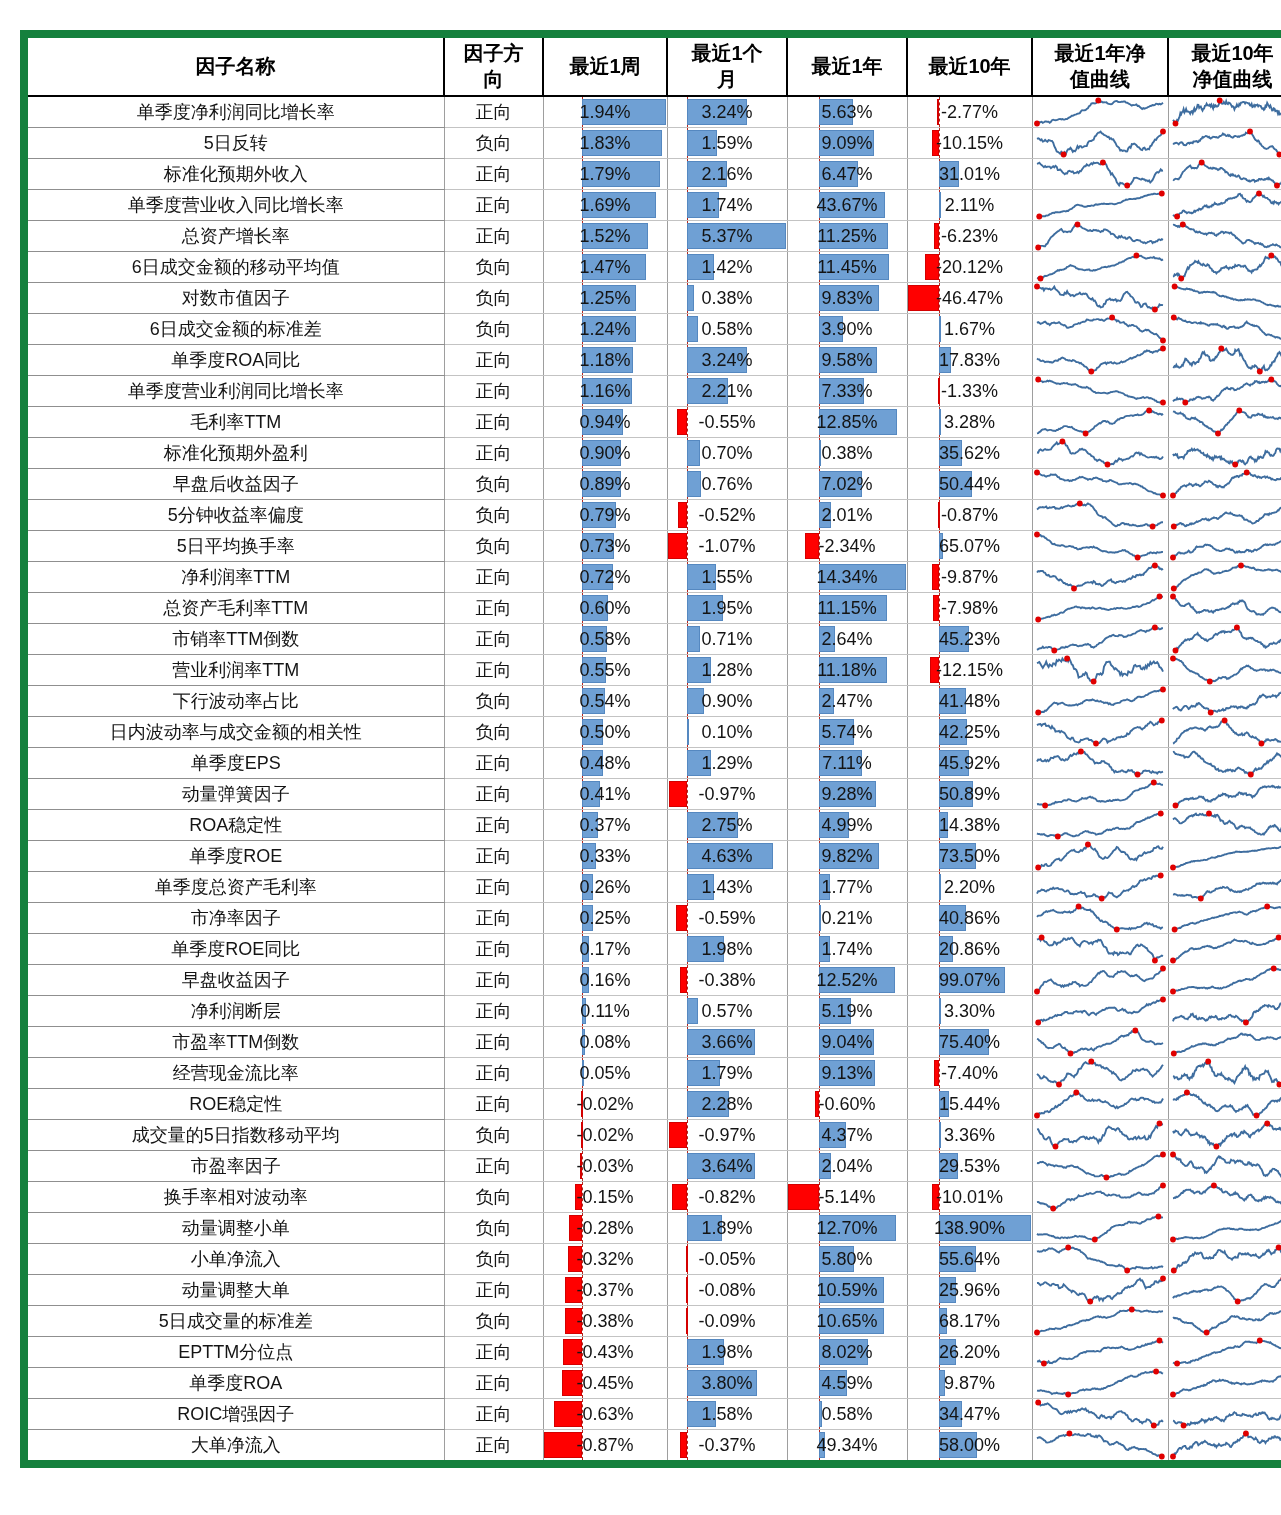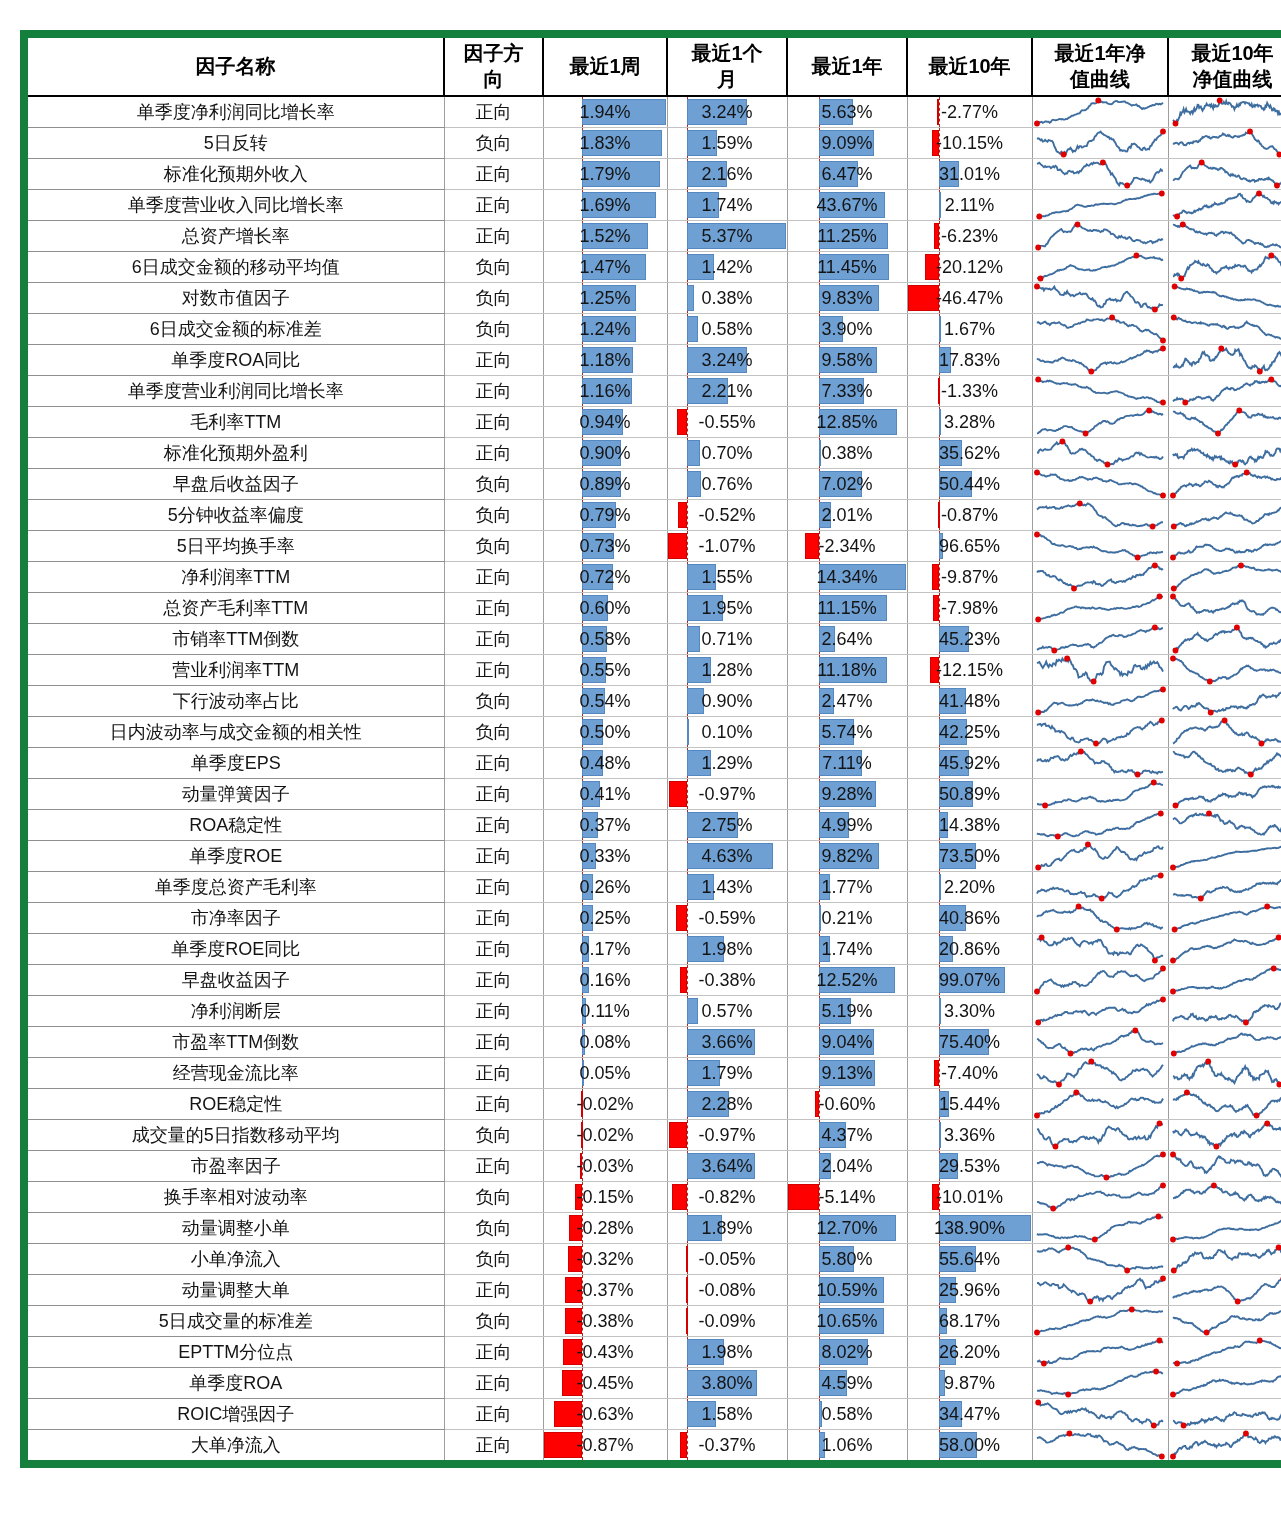--- a/index.html
+++ b/index.html
@@ -382,21 +382,21 @@
             <circle cx="4.8" cy="26.5" r="2.9" fill="#e00000"></circle>
           </svg>
         </td>
       </tr>
       <tr>
         <td class="c-name">5日平均换手率</td>
         <td>负向</td>
         <td class="c-value"><div class="axis" style="left: 30.96%;"></div><div class="bar" style="left: 30.96%; width: 25.98%; background: rgb(111, 160, 212); border: 1px solid rgb(85, 136, 192);"></div><span class="val">0.73%</span></td>
         <td class="c-value"><div class="axis" style="left: 16.61%;"></div><div class="bar" style="left: 0%; width: 16.61%; background: rgb(255, 0, 0); border: 1px solid rgb(212, 0, 0);"></div><span class="val">-1.07%</span></td>
         <td class="c-value"><div class="axis" style="left: 26.39%;"></div><div class="bar" style="left: 14.37%; width: 12.01%; background: rgb(255, 0, 0); border: 1px solid rgb(212, 0, 0);"></div><span class="val">-2.34%</span></td>
-        <td class="c-value"><div class="axis" style="left: 25.07%;"></div><div class="bar" style="left: 25.07%; width: 3.54%; background: rgb(111, 160, 212); border: 1px solid rgb(85, 136, 192);"></div><span class="val">96.65%</span></td>
+        <td class="c-value"><div class="axis" style="left: 25.07%;"></div><div class="bar" style="left: 25.07%; width: 3.54%; background: rgb(111, 160, 212); border: 1px solid rgb(85, 136, 192);"></div><span class="val">65.07%</span></td>
         <td class="c-spark">
           <svg width="134" height="30" viewBox="0 0 134 30">
             <path d="M4.0 3.5L5.2 3.9L6.3 4.2L7.5 4.1L8.6 5.5L9.8 5.2L10.9 5.6L12.1 6.9L13.2 7.3L14.4 8.8L15.6 9.2L16.7 9.7L17.9 11.1L19.0 12.7L20.2 13.3L21.3 12.9L22.5 13.8L23.7 14.1L24.8 14.5L26.0 14.4L27.1 15.0L28.3 14.3L29.4 14.2L30.6 14.6L31.7 15.5L32.9 15.8L34.1 15.6L35.2 15.4L36.4 14.9L37.5 15.2L38.7 15.7L39.8 15.5L41.0 16.5L42.1 17.0L43.3 17.0L44.5 18.3L45.6 18.4L46.8 17.7L47.9 17.9L49.1 17.2L50.2 16.6L51.4 16.6L52.6 16.5L53.7 16.2L54.9 16.5L56.0 16.8L57.2 15.9L58.3 16.0L59.5 16.6L60.6 15.6L61.8 16.7L63.0 16.8L64.1 17.0L65.3 17.9L66.4 18.5L67.6 19.5L68.7 19.9L69.9 20.4L71.0 19.9L72.2 20.3L73.4 20.5L74.5 21.1L75.7 21.6L76.8 21.3L78.0 21.2L79.1 21.5L80.3 21.4L81.4 21.7L82.6 21.3L83.8 21.3L84.9 21.0L86.1 20.3L87.2 20.1L88.4 19.9L89.5 19.1L90.7 19.4L91.9 19.0L93.0 20.4L94.2 20.5L95.3 21.1L96.5 22.3L97.6 22.9L98.8 23.2L99.9 24.3L101.1 24.5L102.3 25.4L103.4 25.9L104.6 26.5L105.7 26.1L106.9 26.0L108.0 25.0L109.2 24.7L110.3 24.4L111.5 24.3L112.7 23.8L113.8 23.6L115.0 22.2L116.1 22.5L117.3 21.4L118.4 21.7L119.6 22.2L120.8 21.5L121.9 21.8L123.1 22.3L124.2 21.2L125.4 21.6L126.5 21.5L127.7 21.4L128.8 21.0L130.0 20.9" fill="none" stroke="#3e6d9f" stroke-width="1.9"></path>
             <circle cx="4.0" cy="3.5" r="2.9" fill="#e00000"></circle>
             <circle cx="104.6" cy="26.5" r="2.9" fill="#e00000"></circle>
           </svg>
         </td>
         <td class="c-spark">
           <svg width="130" height="30" viewBox="0 0 130 30">
             <path d="M4.0 26.5L4.8 26.0L5.6 24.5L6.5 24.7L7.3 24.1L8.1 23.2L8.9 22.1L9.7 21.4L10.6 21.5L11.4 22.4L12.2 22.1L13.0 22.2L13.8 22.4L14.6 22.5L15.5 22.6L16.3 21.8L17.1 21.8L17.9 21.5L18.7 20.8L19.6 19.6L20.4 20.4L21.2 21.5L22.0 21.5L22.8 21.2L23.7 20.8L24.5 19.5L25.3 18.6L26.1 18.1L26.9 16.4L27.7 15.5L28.6 16.0L29.4 15.9L30.2 15.8L31.0 15.8L31.8 15.8L32.7 15.8L33.5 15.8L34.3 15.7L35.1 14.7L35.9 13.9L36.8 13.6L37.6 14.1L38.4 13.7L39.2 13.9L40.0 14.3L40.8 14.1L41.7 15.0L42.5 15.1L43.3 15.9L44.1 17.0L44.9 17.5L45.8 18.1L46.6 18.4L47.4 19.3L48.2 19.4L49.0 19.3L49.9 19.6L50.7 20.0L51.5 20.1L52.3 20.1L53.1 19.7L53.9 19.2L54.8 19.3L55.6 18.7L56.4 18.1L57.2 17.5L58.0 17.7L58.9 17.7L59.7 18.2L60.5 17.8L61.3 18.8L62.1 19.1L63.0 18.6L63.8 19.2L64.6 19.8L65.4 21.0L66.2 21.8L67.0 21.6L67.9 20.6L68.7 21.4L69.5 20.6L70.3 20.2L71.1 21.3L72.0 21.1L72.8 21.3L73.6 21.0L74.4 21.1L75.2 21.3L76.1 20.5L76.9 19.8L77.7 18.8L78.5 19.0L79.3 18.9L80.1 20.2L81.0 19.5L81.8 20.1L82.6 20.8L83.4 20.2L84.2 20.2L85.1 19.0L85.9 18.6L86.7 18.9L87.5 19.4L88.3 18.7L89.2 18.2L90.0 18.0L90.8 17.2L91.6 17.0L92.4 15.9L93.2 15.2L94.1 14.7L94.9 13.8L95.7 13.7L96.5 13.4L97.3 14.1L98.2 13.5L99.0 14.1L99.8 13.9L100.6 13.5L101.4 13.4L102.3 13.7L103.1 13.9L103.9 13.6L104.7 13.5L105.5 13.9L106.3 13.3L107.2 12.4L108.0 12.5L108.8 11.9L109.6 11.7L110.4 11.2L111.3 10.5L112.1 10.3L112.9 9.2L113.7 8.4L114.5 7.8L115.4 7.6L116.2 7.0L117.0 6.3L117.8 5.8L118.6 5.0L119.4 5.6L120.3 5.6L121.1 5.6L121.9 4.6L122.7 4.5L123.5 4.5L124.4 4.8L125.2 4.1L126.0 3.5" fill="none" stroke="#3e6d9f" stroke-width="1.9"></path>
@@ -1019,21 +1019,21 @@
             <circle cx="126.0" cy="3.5" r="2.9" fill="#e00000"></circle>
             <circle cx="14.6" cy="26.5" r="2.9" fill="#e00000"></circle>
           </svg>
         </td>
       </tr>
       <tr>
         <td class="c-name">大单净流入</td>
         <td>正向</td>
         <td class="c-value"><div class="axis" style="left: 30.96%;"></div><div class="bar" style="left: 0%; width: 30.96%; background: rgb(255, 0, 0); border: 1px solid rgb(212, 0, 0);"></div><span class="val">-0.87%</span></td>
         <td class="c-value"><div class="axis" style="left: 16.61%;"></div><div class="bar" style="left: 10.87%; width: 5.75%; background: rgb(255, 0, 0); border: 1px solid rgb(212, 0, 0);"></div><span class="val">-0.37%</span></td>
-        <td class="c-value"><div class="axis" style="left: 26.39%;"></div><div class="bar" style="left: 26.39%; width: 5.44%; background: rgb(111, 160, 212); border: 1px solid rgb(85, 136, 192);"></div><span class="val">1.06%</span></td>
+        <td class="c-value"><div class="axis" style="left: 26.39%;"></div><div class="bar" style="left: 26.39%; width: 5.44%; background: rgb(111, 160, 212); border: 1px solid rgb(85, 136, 192);"></div><span class="val">49.34%</span></td>
         <td class="c-value"><div class="axis" style="left: 25.07%;"></div><div class="bar" style="left: 25.07%; width: 31.29%; background: rgb(111, 160, 212); border: 1px solid rgb(85, 136, 192);"></div><span class="val">58.00%</span></td>
         <td class="c-spark">
           <svg width="134" height="30" viewBox="0 0 134 30">
             <path d="M4.0 8.4L5.2 7.7L6.3 7.3L7.5 7.5L8.6 8.4L9.8 9.0L10.9 10.1L12.1 10.7L13.2 12.3L14.4 12.6L15.6 12.4L16.7 12.2L17.9 11.3L19.0 11.4L20.2 10.5L21.3 10.1L22.5 9.0L23.7 7.7L24.8 7.7L26.0 6.2L27.1 6.1L28.3 5.7L29.4 5.6L30.6 5.1L31.7 6.0L32.9 4.9L34.1 5.0L35.2 4.1L36.4 3.5L37.5 4.9L38.7 5.1L39.8 5.3L41.0 4.7L42.1 4.0L43.3 4.4L44.5 4.7L45.6 4.1L46.8 5.1L47.9 5.5L49.1 5.5L50.2 5.3L51.4 6.0L52.6 5.6L53.7 4.8L54.9 3.9L56.0 4.4L57.2 4.3L58.3 6.1L59.5 6.2L60.6 6.5L61.8 7.1L63.0 5.8L64.1 7.2L65.3 5.6L66.4 5.4L67.6 6.4L68.7 7.6L69.9 9.4L71.0 11.3L72.2 11.0L73.4 11.3L74.5 11.7L75.7 13.7L76.8 14.8L78.0 14.6L79.1 13.9L80.3 14.2L81.4 13.2L82.6 12.6L83.8 11.8L84.9 12.5L86.1 13.8L87.2 13.8L88.4 14.8L89.5 15.0L90.7 16.0L91.9 17.6L93.0 19.2L94.2 19.8L95.3 19.9L96.5 18.4L97.6 18.7L98.8 17.5L99.9 17.5L101.1 16.9L102.3 17.6L103.4 18.2L104.6 18.2L105.7 19.5L106.9 19.0L108.0 19.0L109.2 19.1L110.3 19.0L111.5 19.3L112.7 19.1L113.8 20.4L115.0 20.8L116.1 21.3L117.3 22.1L118.4 22.1L119.6 23.6L120.8 24.0L121.9 24.2L123.1 25.1L124.2 25.9L125.4 25.3L126.5 25.7L127.7 26.4L128.8 26.5L130.0 26.3" fill="none" stroke="#3e6d9f" stroke-width="1.9"></path>
             <circle cx="36.4" cy="3.5" r="2.9" fill="#e00000"></circle>
             <circle cx="128.8" cy="26.5" r="2.9" fill="#e00000"></circle>
           </svg>
         </td>
         <td class="c-spark">
           <svg width="130" height="30" viewBox="0 0 130 30">

